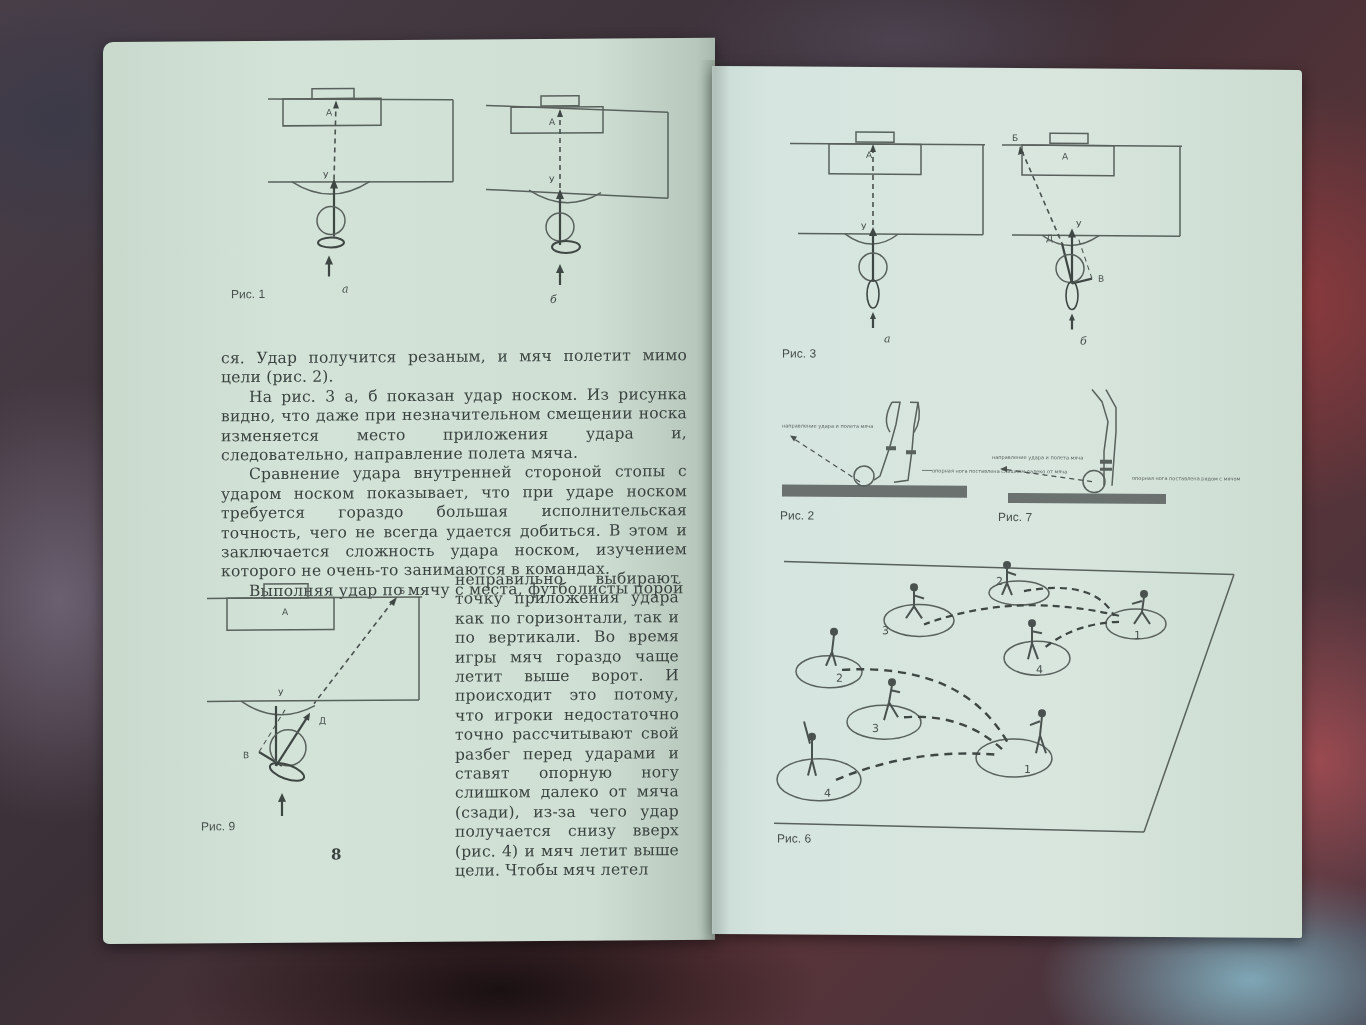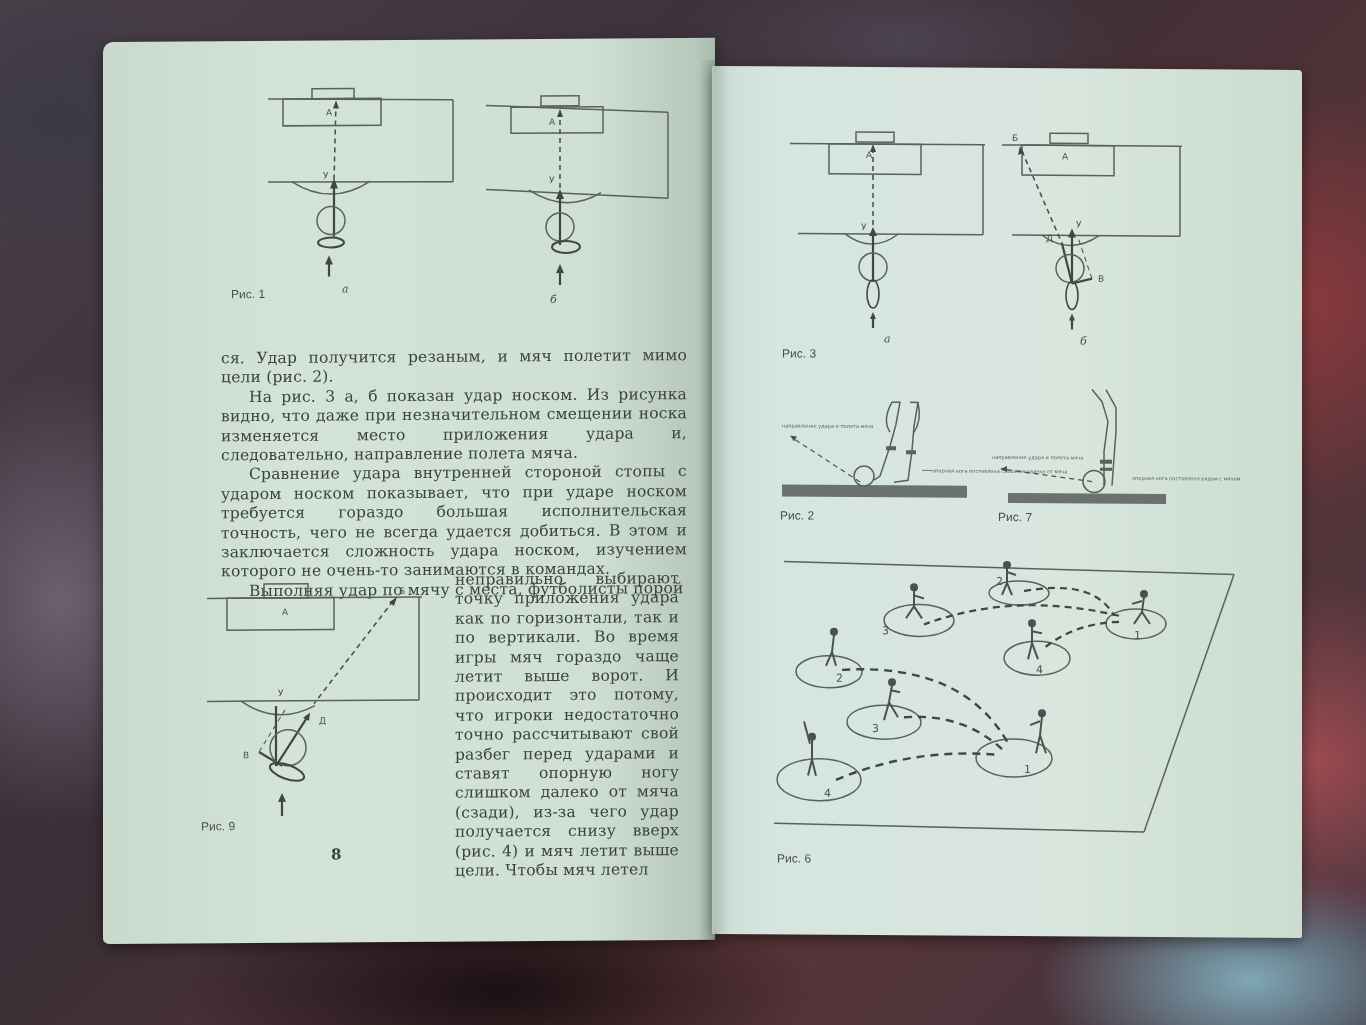--- a/index.html
+++ b/index.html
@@ -262,16 +262,16 @@
     </g>
     <text class="pnum" x="108" y="72">3</text>
     <text class="pnum" x="222" y="22">2</text>
     <text class="pnum" x="360" y="75">1</text>
     <text class="pnum" x="262" y="110">4</text>
     <text class="pnum" x="62" y="120">2</text>
     <text class="pnum" x="98" y="170">3</text>
     <text class="pnum" x="50" y="235">4</text>
     <text class="pnum" x="250" y="210">1</text>
   </svg>
-  <span class="caption" style="left:65px;top:765px;margin-top:20px;">Рис. 6</span>
+  <span class="caption" style="left:65px;top:765px;">Рис. 6</span>
 </div>
 
 <div class="gutter"></div>
 
 </body></html>

